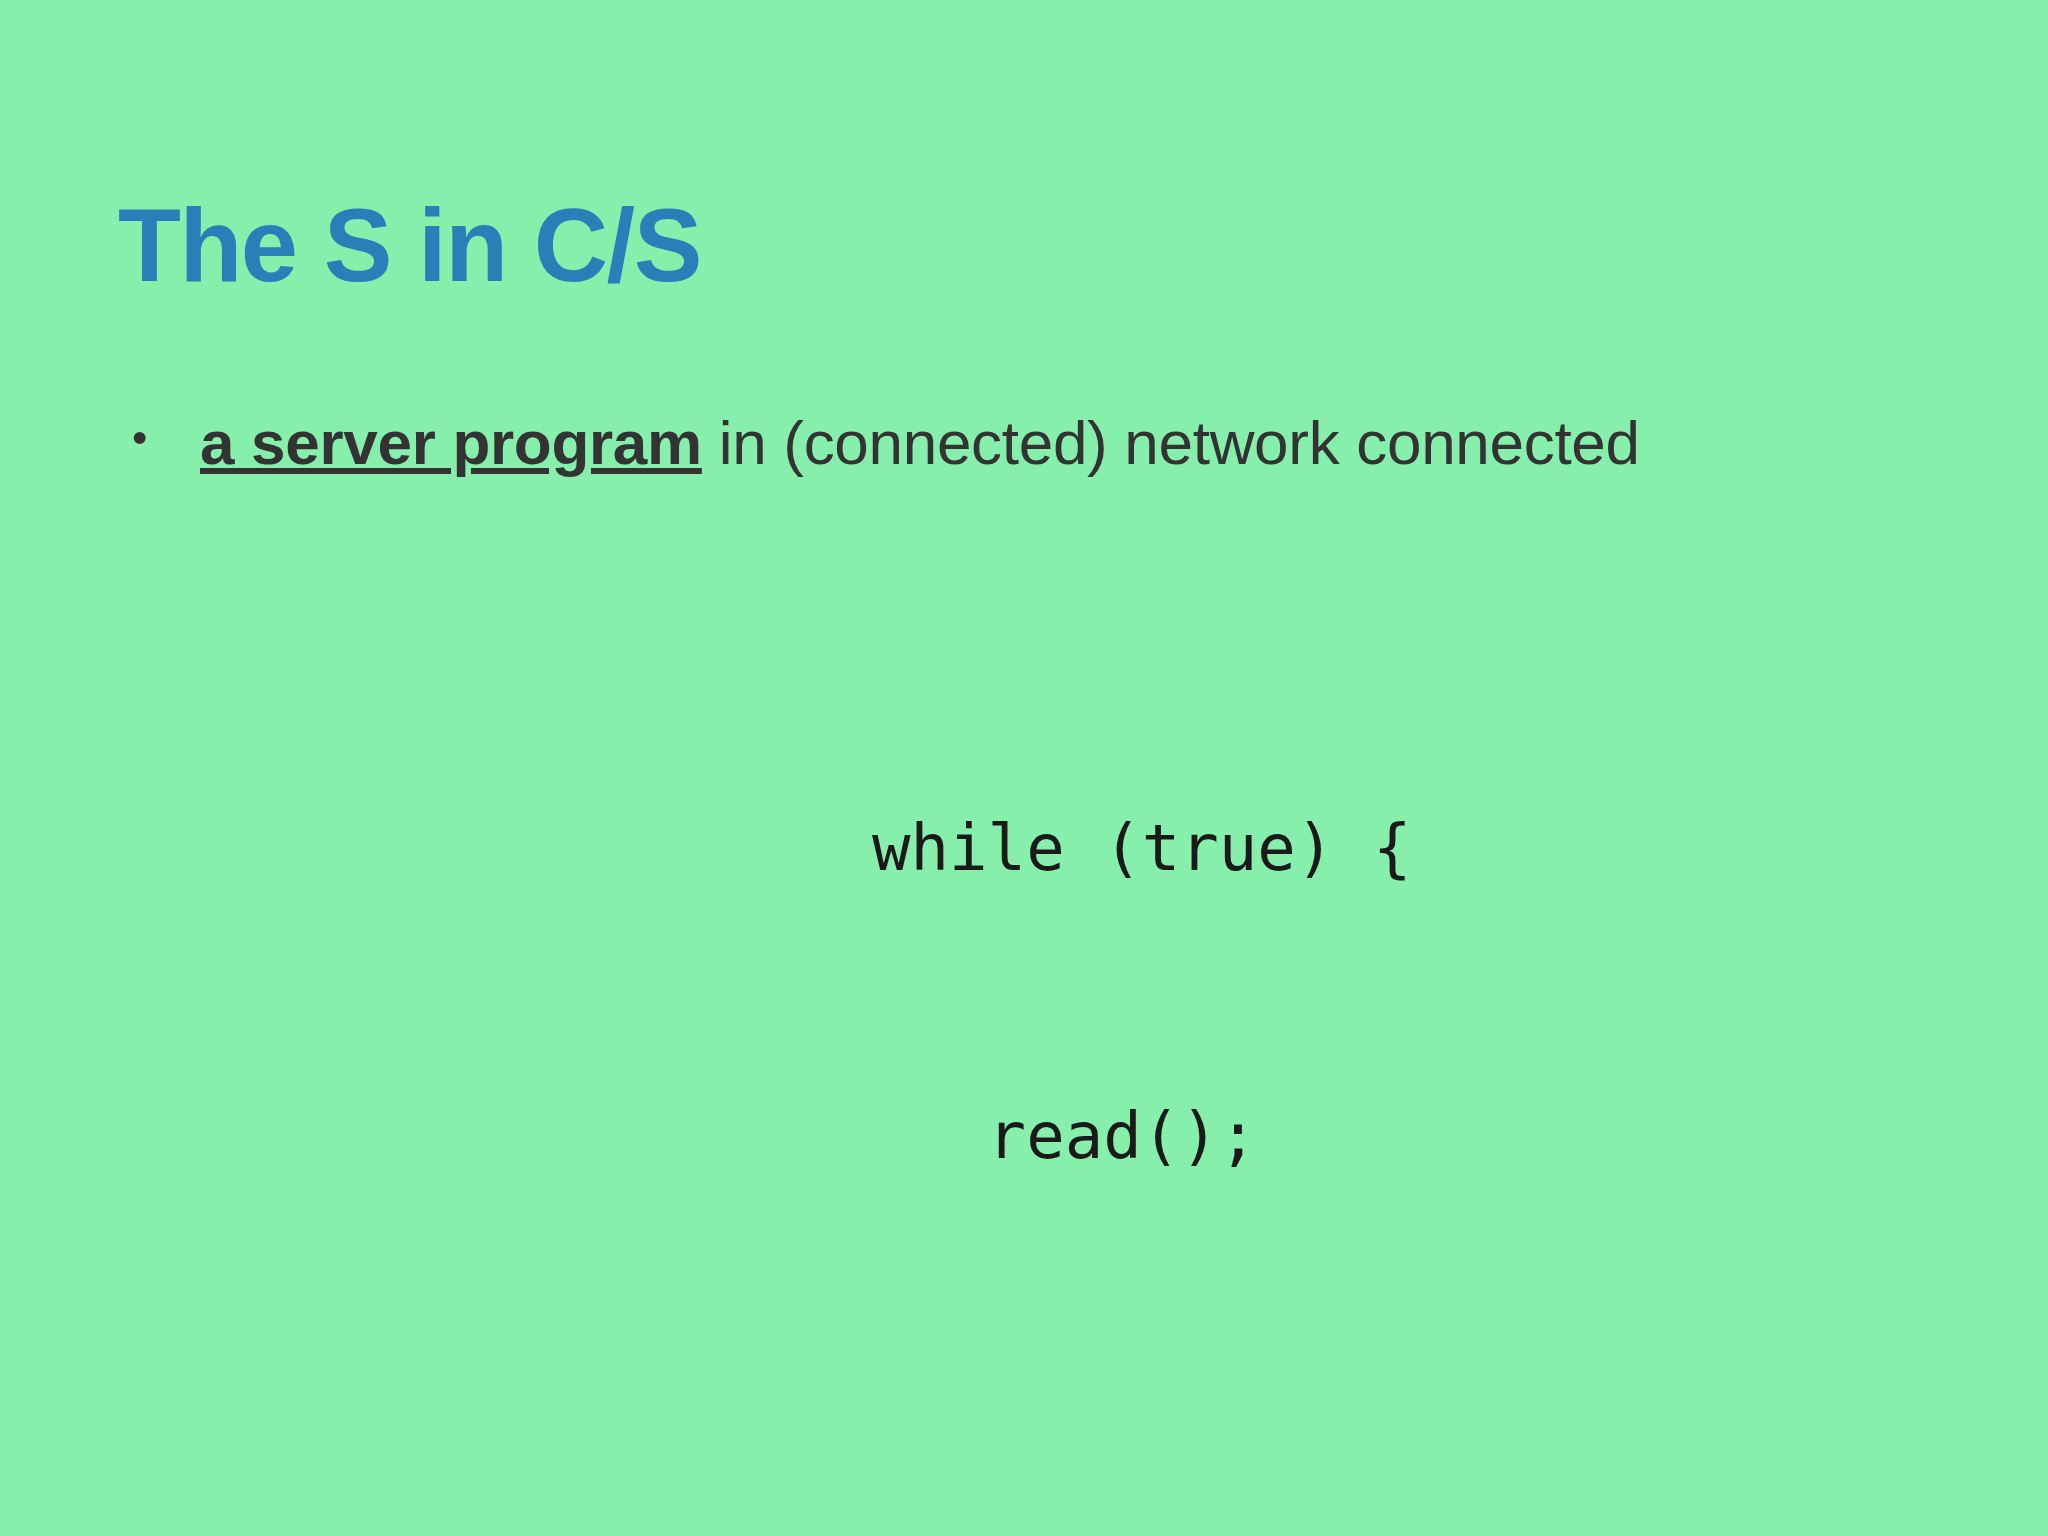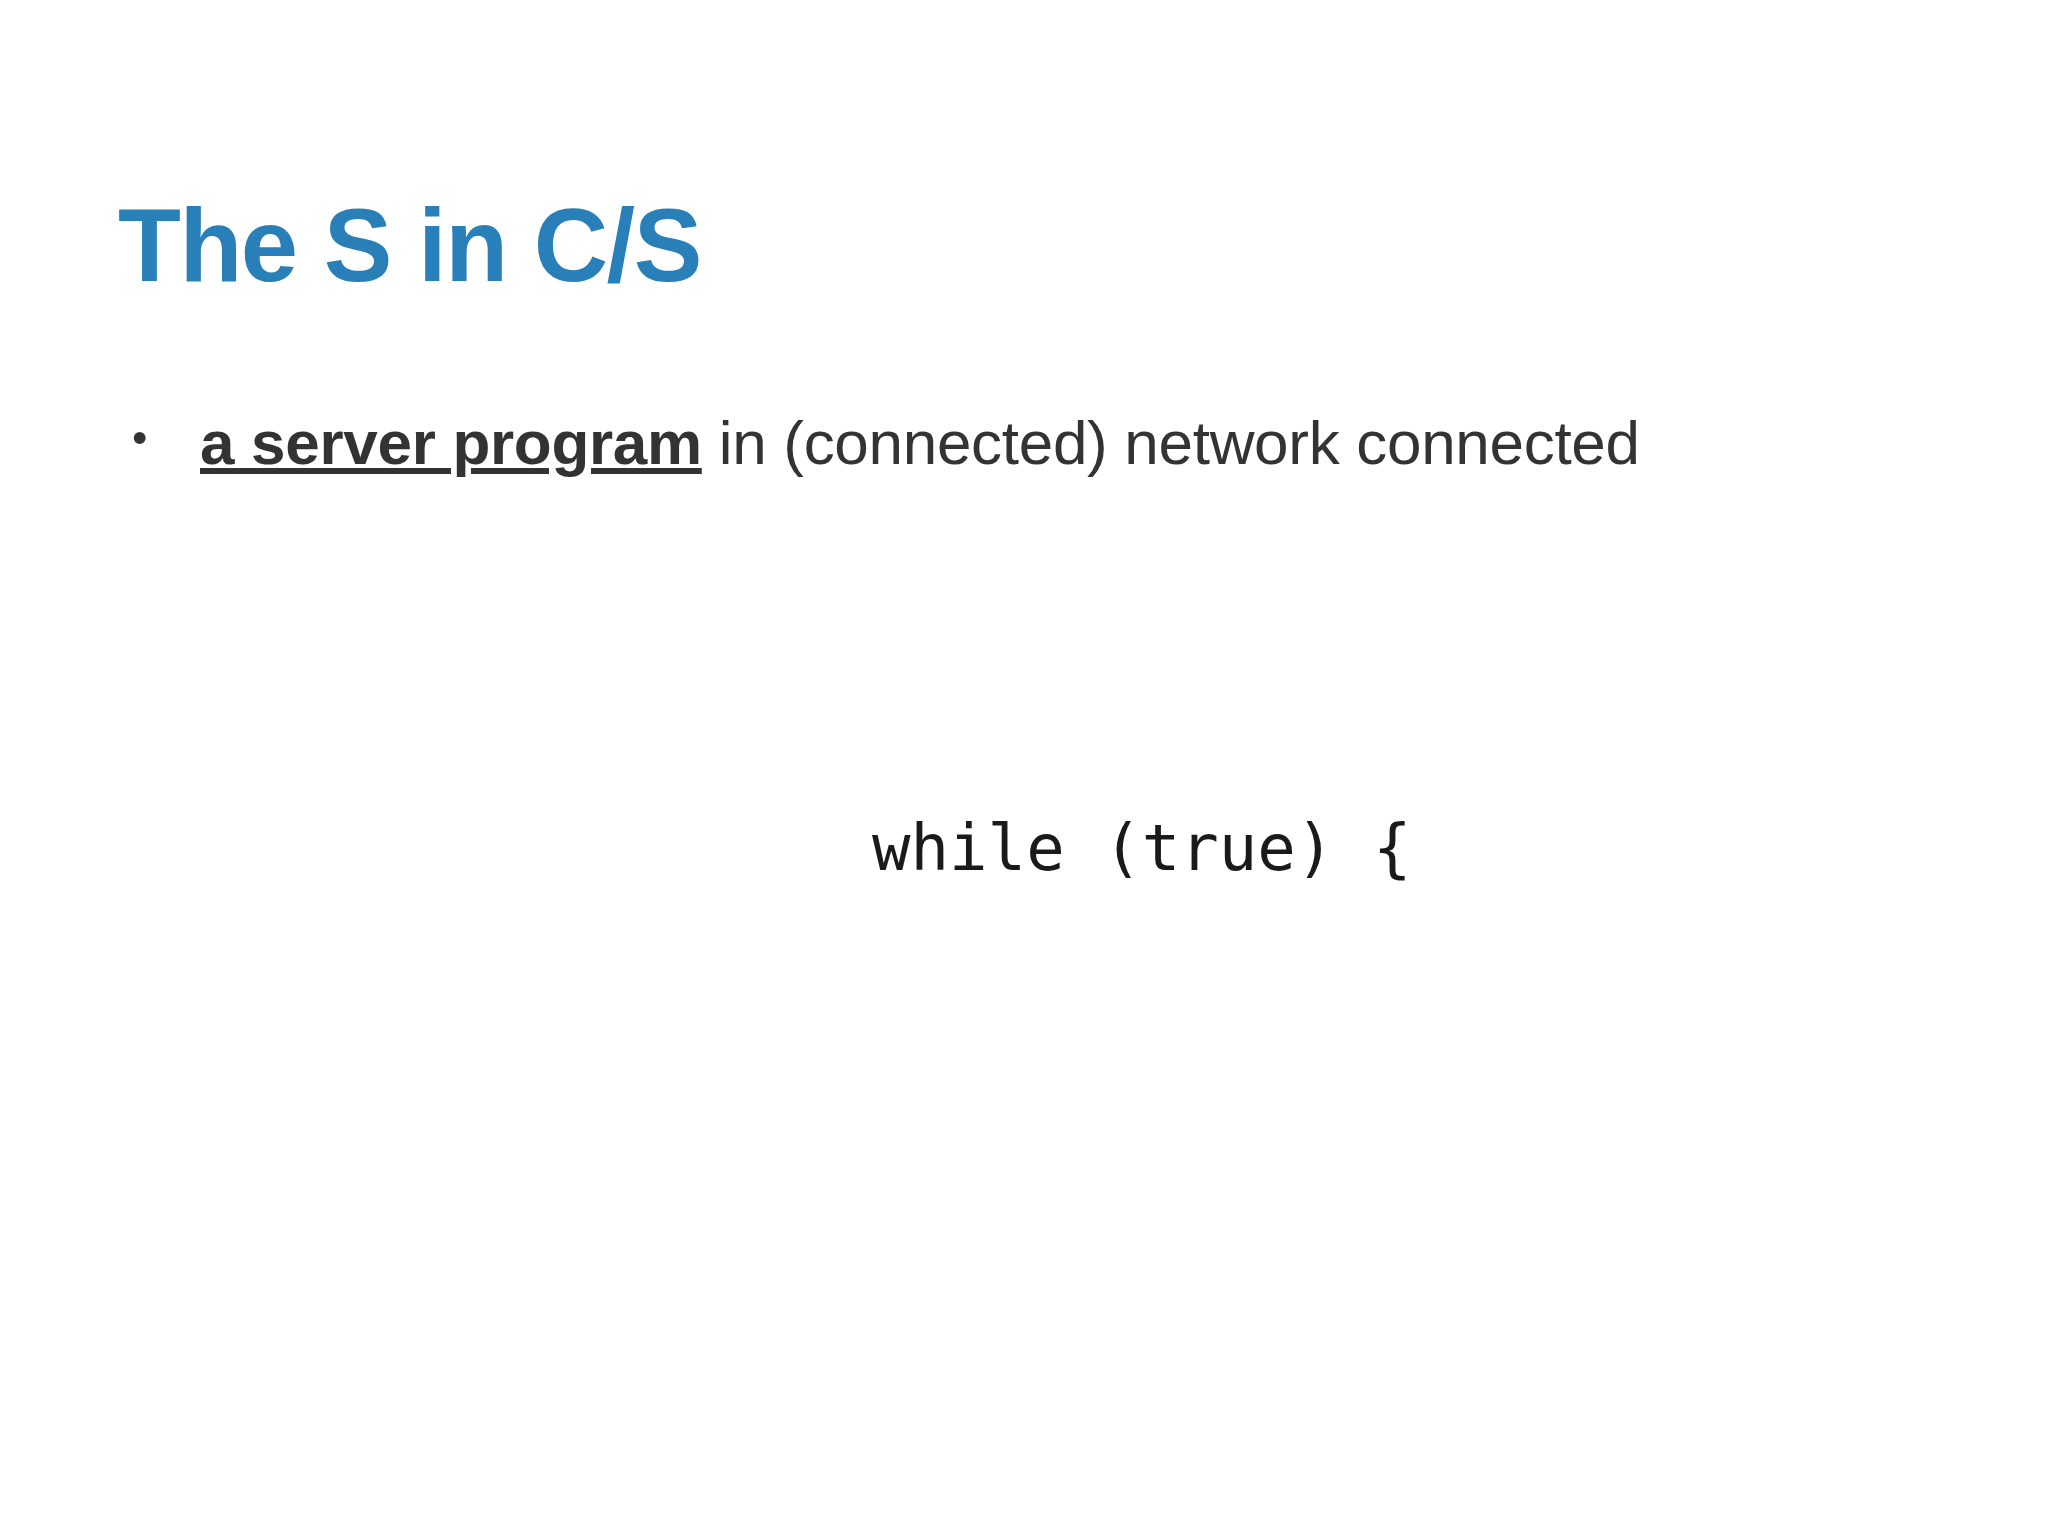--- a/index.html
+++ b/index.html
@@ -4,21 +4,21 @@
 <style>
   html, body {
     margin: 0;
     padding: 0;
     background: #e4e3e6;
   }
   .slide {
     position: relative;
     width: 2048px;
     height: 1536px;
-    background: #ffffff;
+    background: #86efac;
     overflow: hidden;
     font-family: "Liberation Sans", sans-serif;
     -webkit-font-smoothing: antialiased;
   }
 
   
   .slide-title {
     position: absolute;
     left: 118px;
     top: 122px;
@@ -92,20 +92,21 @@
 
   <div class="bullet-list">
     <div class="bullet-row">
       <span class="bullet-marker">•</span>
       <span class="bullet-text"><span class="strong">a server program</span><span> in (connected) network connected</span></span>
     </div>
   </div>
 
   <div class="code-block">
     <span class="code-line">while (true) {</span>
+    <span class="code-line">   read();</span>
     
     
     
     
     
   </div>
 
 </div>
 
 </body></html>

